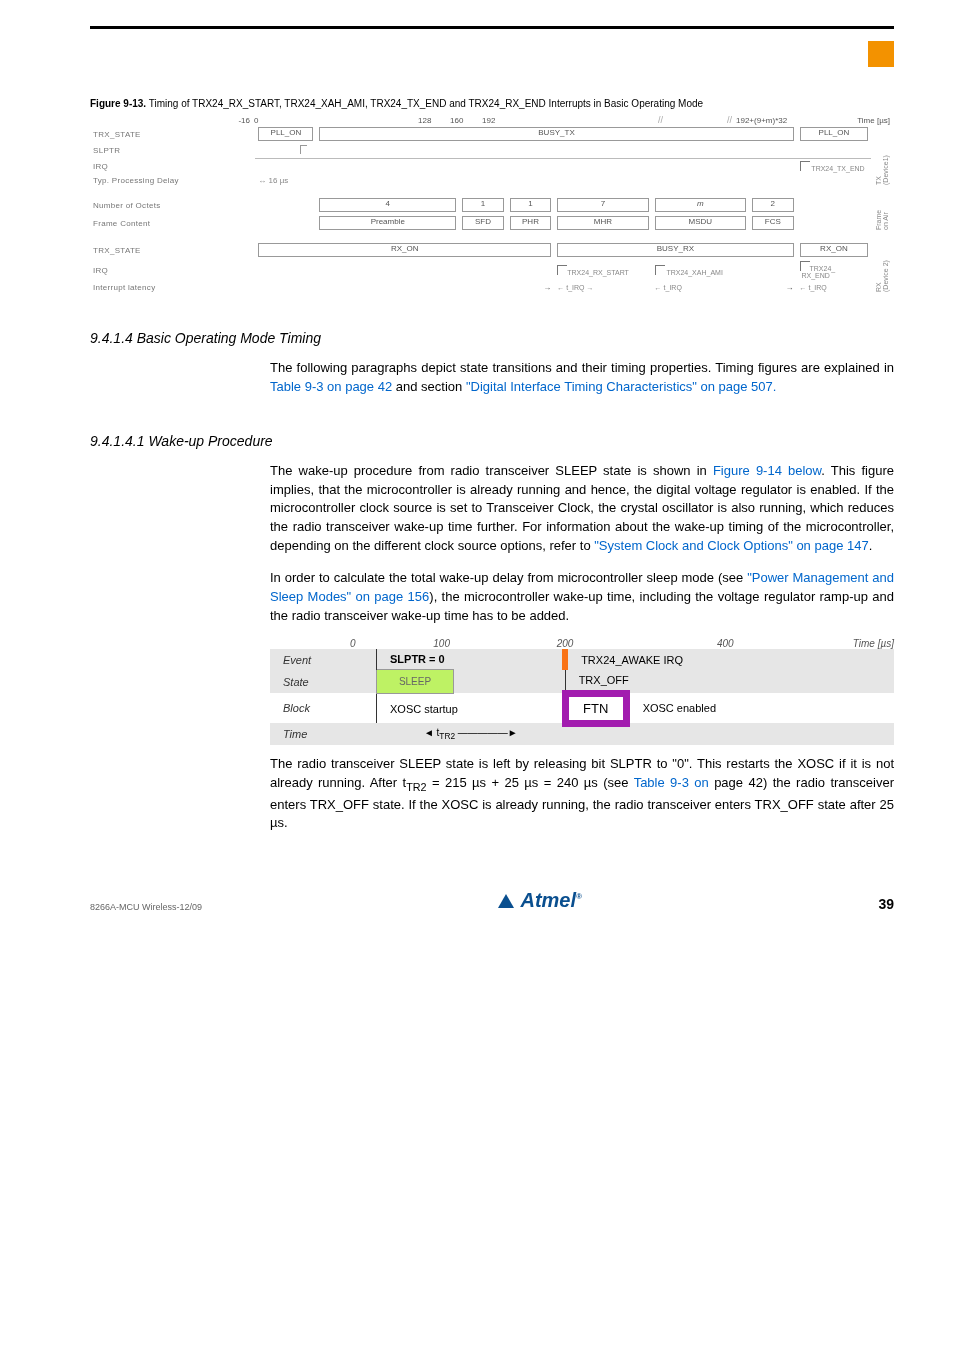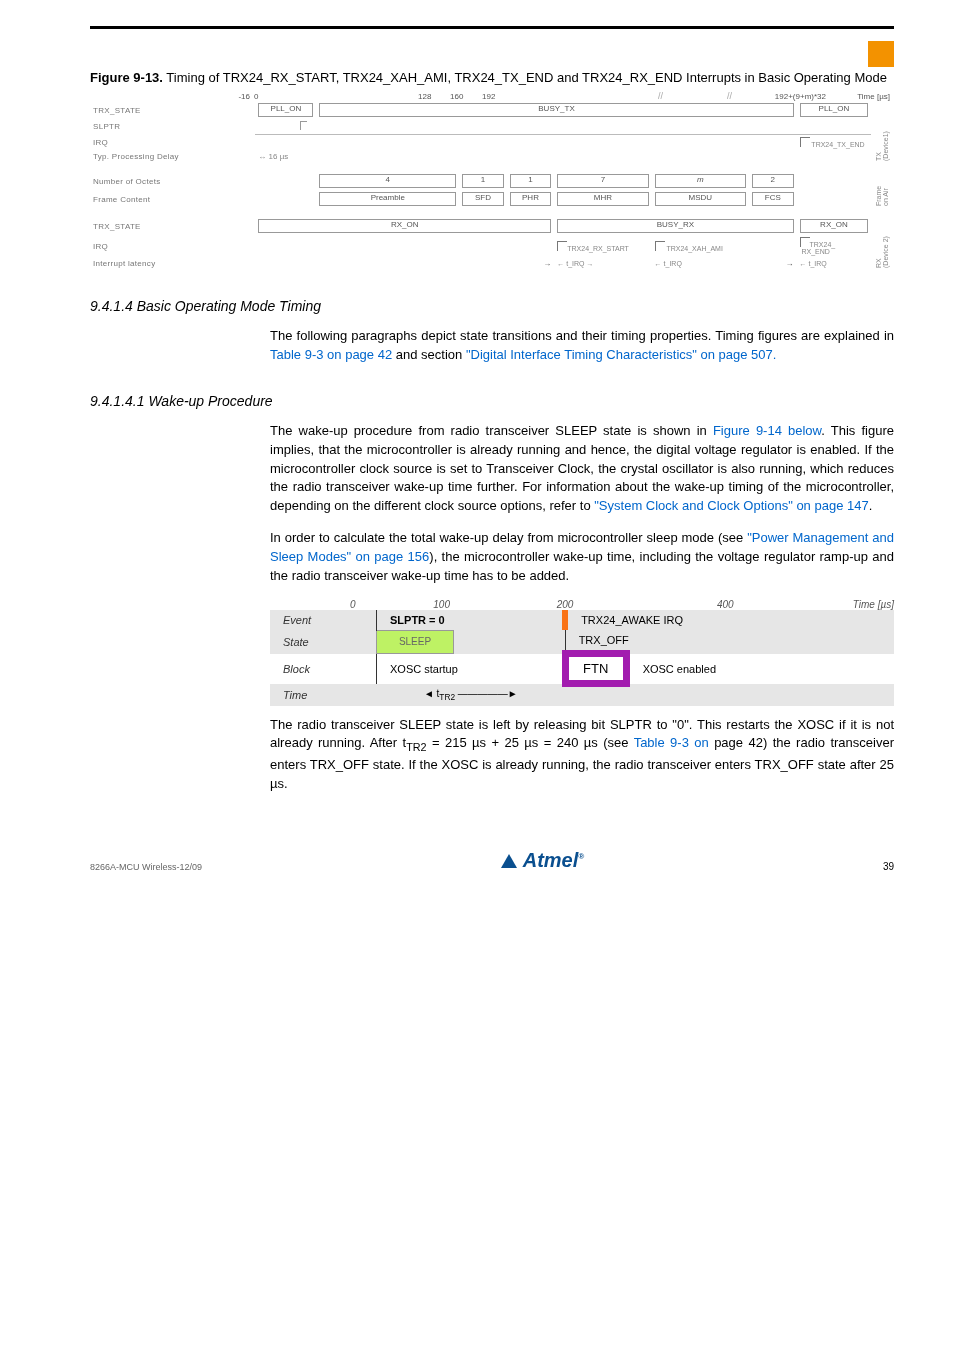--- a/index.html
+++ b/index.html
@@ -1,23 +1,23 @@
 <!DOCTYPE html>
 <html><head>
 <meta charset="utf-8">
 <style>
 :root{--accent:#0066cc;--orange:#f39200;--lbl:#333}
 html,body{margin:0;padding:0;font-family:Arial,Helvetica,sans-serif;color:#000;background:#fff;width:954px}
 .page{padding:0 60px 40px 90px}
 .hdr{display:flex;align-items:center;justify-content:flex-end;padding:12px 0 0;border-top:3px solid #000;margin-top:26px}
 .hdr .orange{display:inline-block;width:26px;height:26px;background:var(--orange)}
 .hdr .title{font-size:26px;font-weight:700;margin-left:8px;letter-spacing:.5px}
-.figcap{font-size:13px;line-height:1.4;margin:2px 0 4px}
+.figcap{font-size:10px;line-height:1.4;margin:30px 0 4px}
 .figcap b{font-weight:700}
-.sect{font-style:italic;font-size:14px;margin:28px 0 6px}
+.sect{font-style:italic;font-size:14px;margin:36px 0 6px}
 .body{font-size:13px;line-height:1.45;margin-left:180px;text-align:justify}
 .body .link{color:var(--accent)}
 .timebar{display:flex;align-items:baseline;font-size:8px;color:#555;padding-left:140px}
 .timebar span{margin-right:4px}
 
 .diag{font-size:8px;color:#555;border-collapse:collapse;width:100%}
 .diag td{padding:2px 3px;vertical-align:middle}
 .lblcell{width:140px;color:#777;font-size:8px;letter-spacing:.3px}
 .box{border:1px solid #999;text-align:center;font-size:8px;background:#fff}
 .thin{height:12px}
@@ -26,21 +26,21 @@
 
 .wake{border-collapse:collapse;width:100%;font-size:11px}
 .wake td,.wake th{padding:4px 13px}
 .wake .grey{background:#e6e6e6}
 .wake .lab{width:80px;font-style:italic;color:#333}
 .wake .state{background:#bef264;color:#666;font-style:italic}
 .foot{display:flex;justify-content:space-between;align-items:flex-end;font-size:9px;color:#666;margin-top:56px}
 .foot .logo{display:flex;align-items:center;gap:6px;color:#0a4f8f;font-weight:700;font-size:20px;font-style:italic}
 .foot .logo .tri{width:0;height:0;border-left:8px solid transparent;border-right:8px solid transparent;border-bottom:14px solid #0a4f8f}
 .foot .logo .r{font-size:8px;vertical-align:super}
-.pnum{font-size:10px;color:#000;font-weight:400}
+.pnum{font-size:14px;color:#000;font-weight:700}
 
 .slash{color:#aaa;font-size:9px}
 </style>
 </head>
 <body>
 
 <div class="page">
   <div class="hdr">
     <span class="orange"></span>
   </div>
@@ -53,21 +53,21 @@
     <span style="width:20px;text-align:right">-16</span>
     <span style="width:16px">0</span>
     <span style="flex:1"></span>
     <span style="width:28px">128</span>
     <span style="width:28px">160</span>
     <span style="width:28px">192</span>
     <span style="flex:1"></span>
     <span class="slash">//</span>
     <span style="flex:.4"></span>
     <span class="slash">//</span>
-    <span style="width:90px;text-align:right">192+(9+m)*32</span>
+    <span style="width:90px;">192+(9+m)*32</span>
     <span style="width:60px;text-align:right">Time [µs]</span>
   </div>
 
   <table class="diag">
     <tbody>
         <tr>
       <td class="lblcell">TRX_STATE</td>
       <td style="width:48px">
             <div class="box thin">PLL_ON</div>
           </td>

